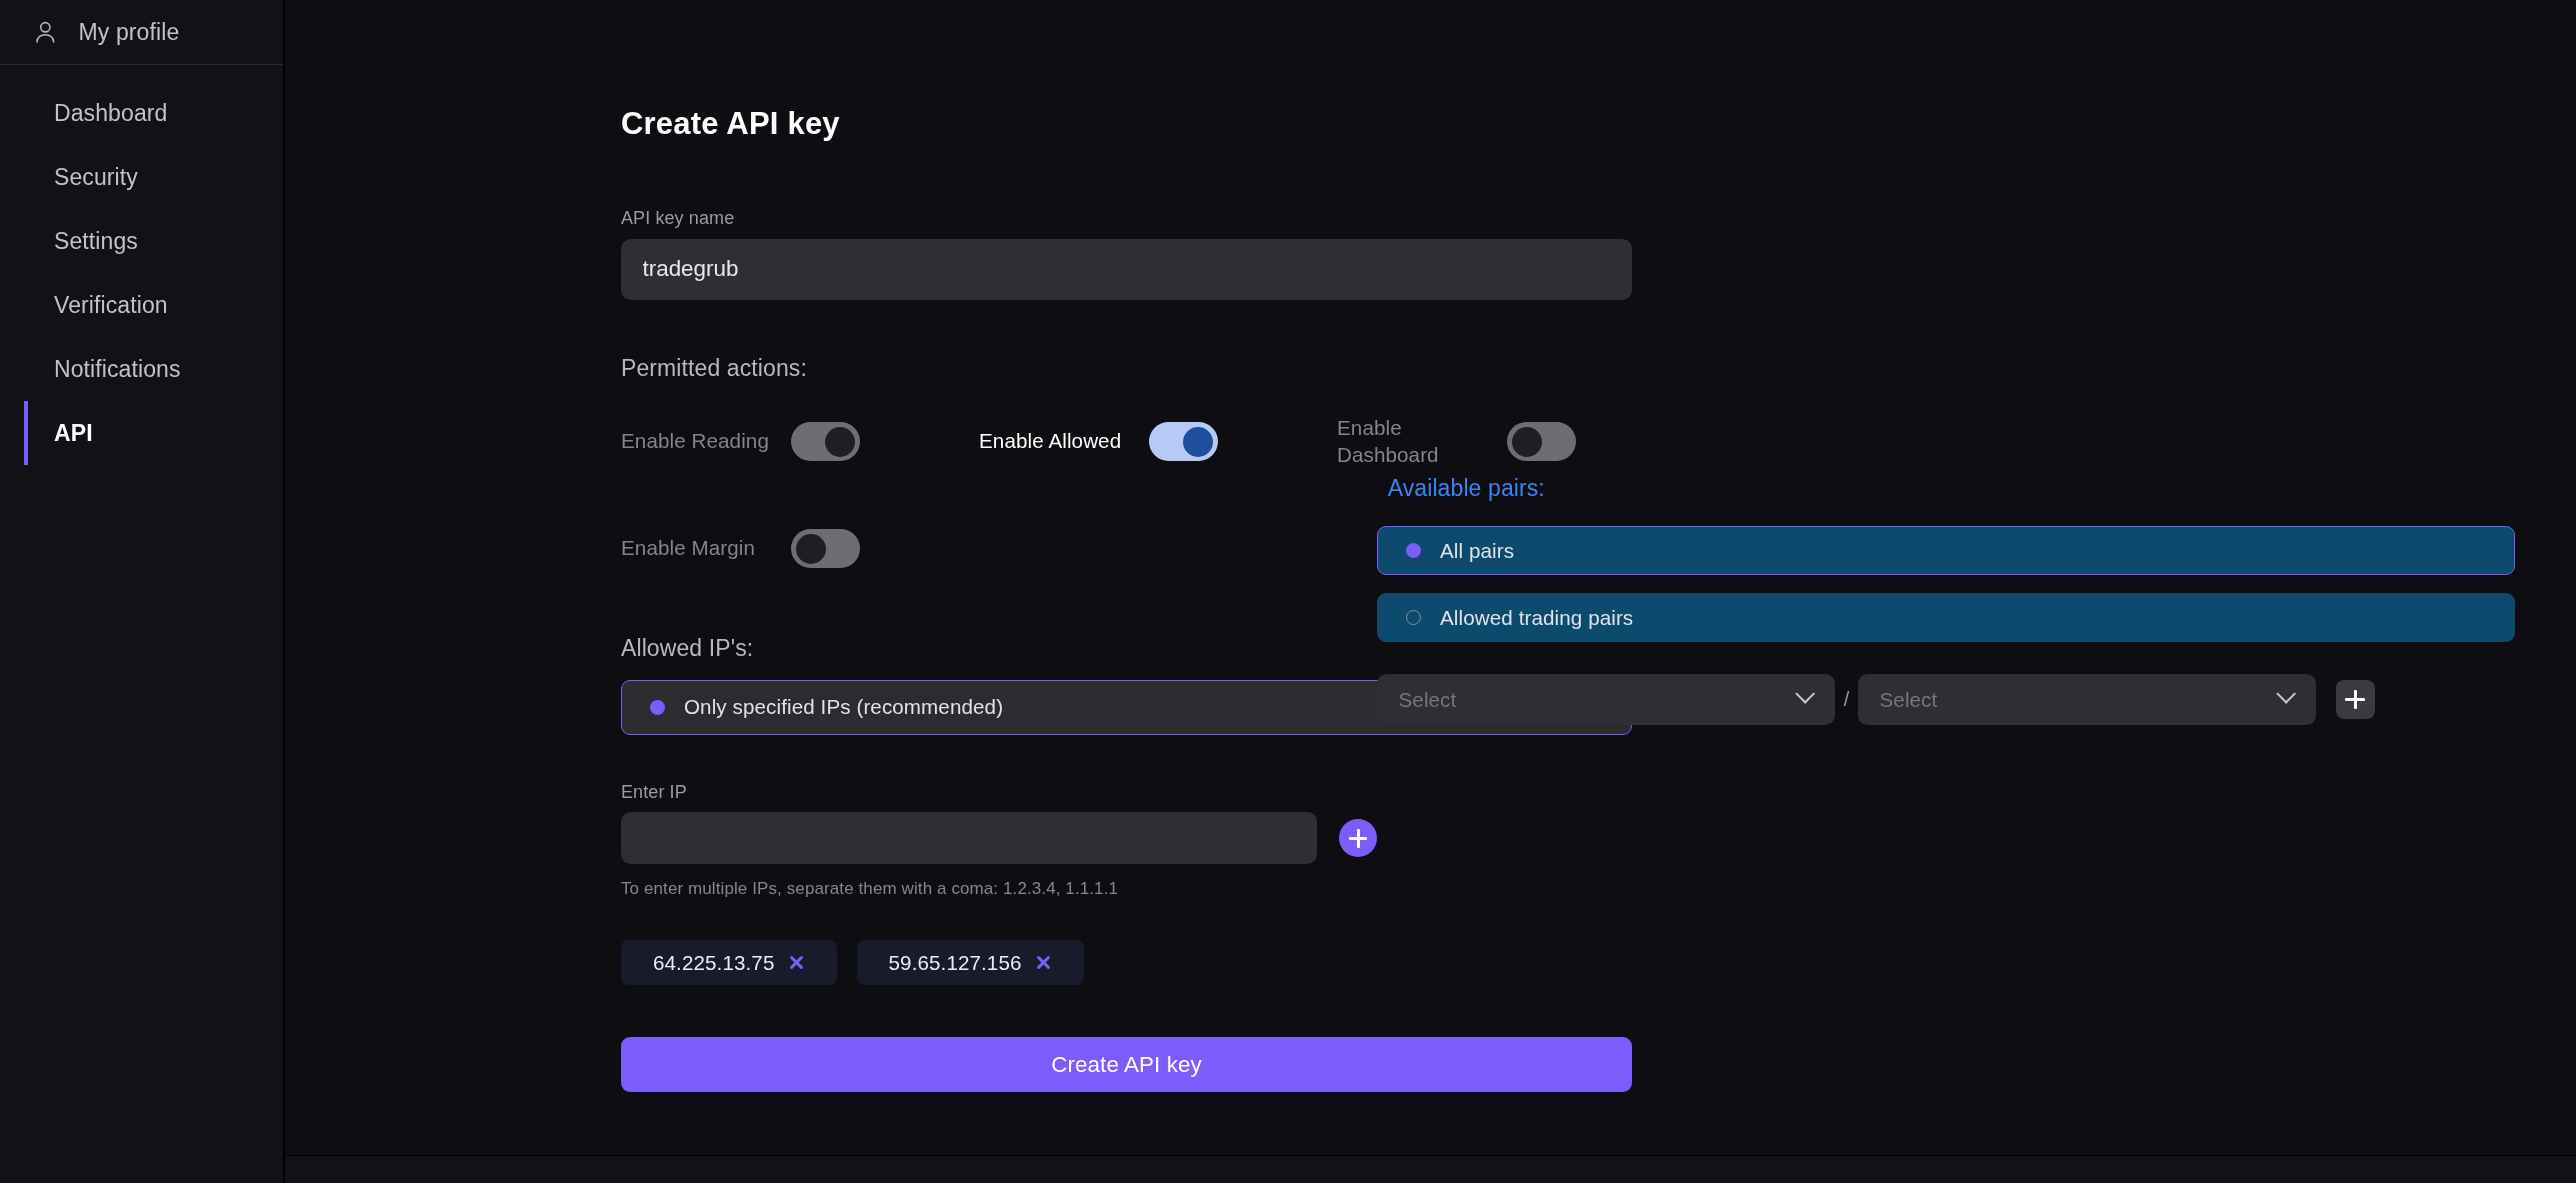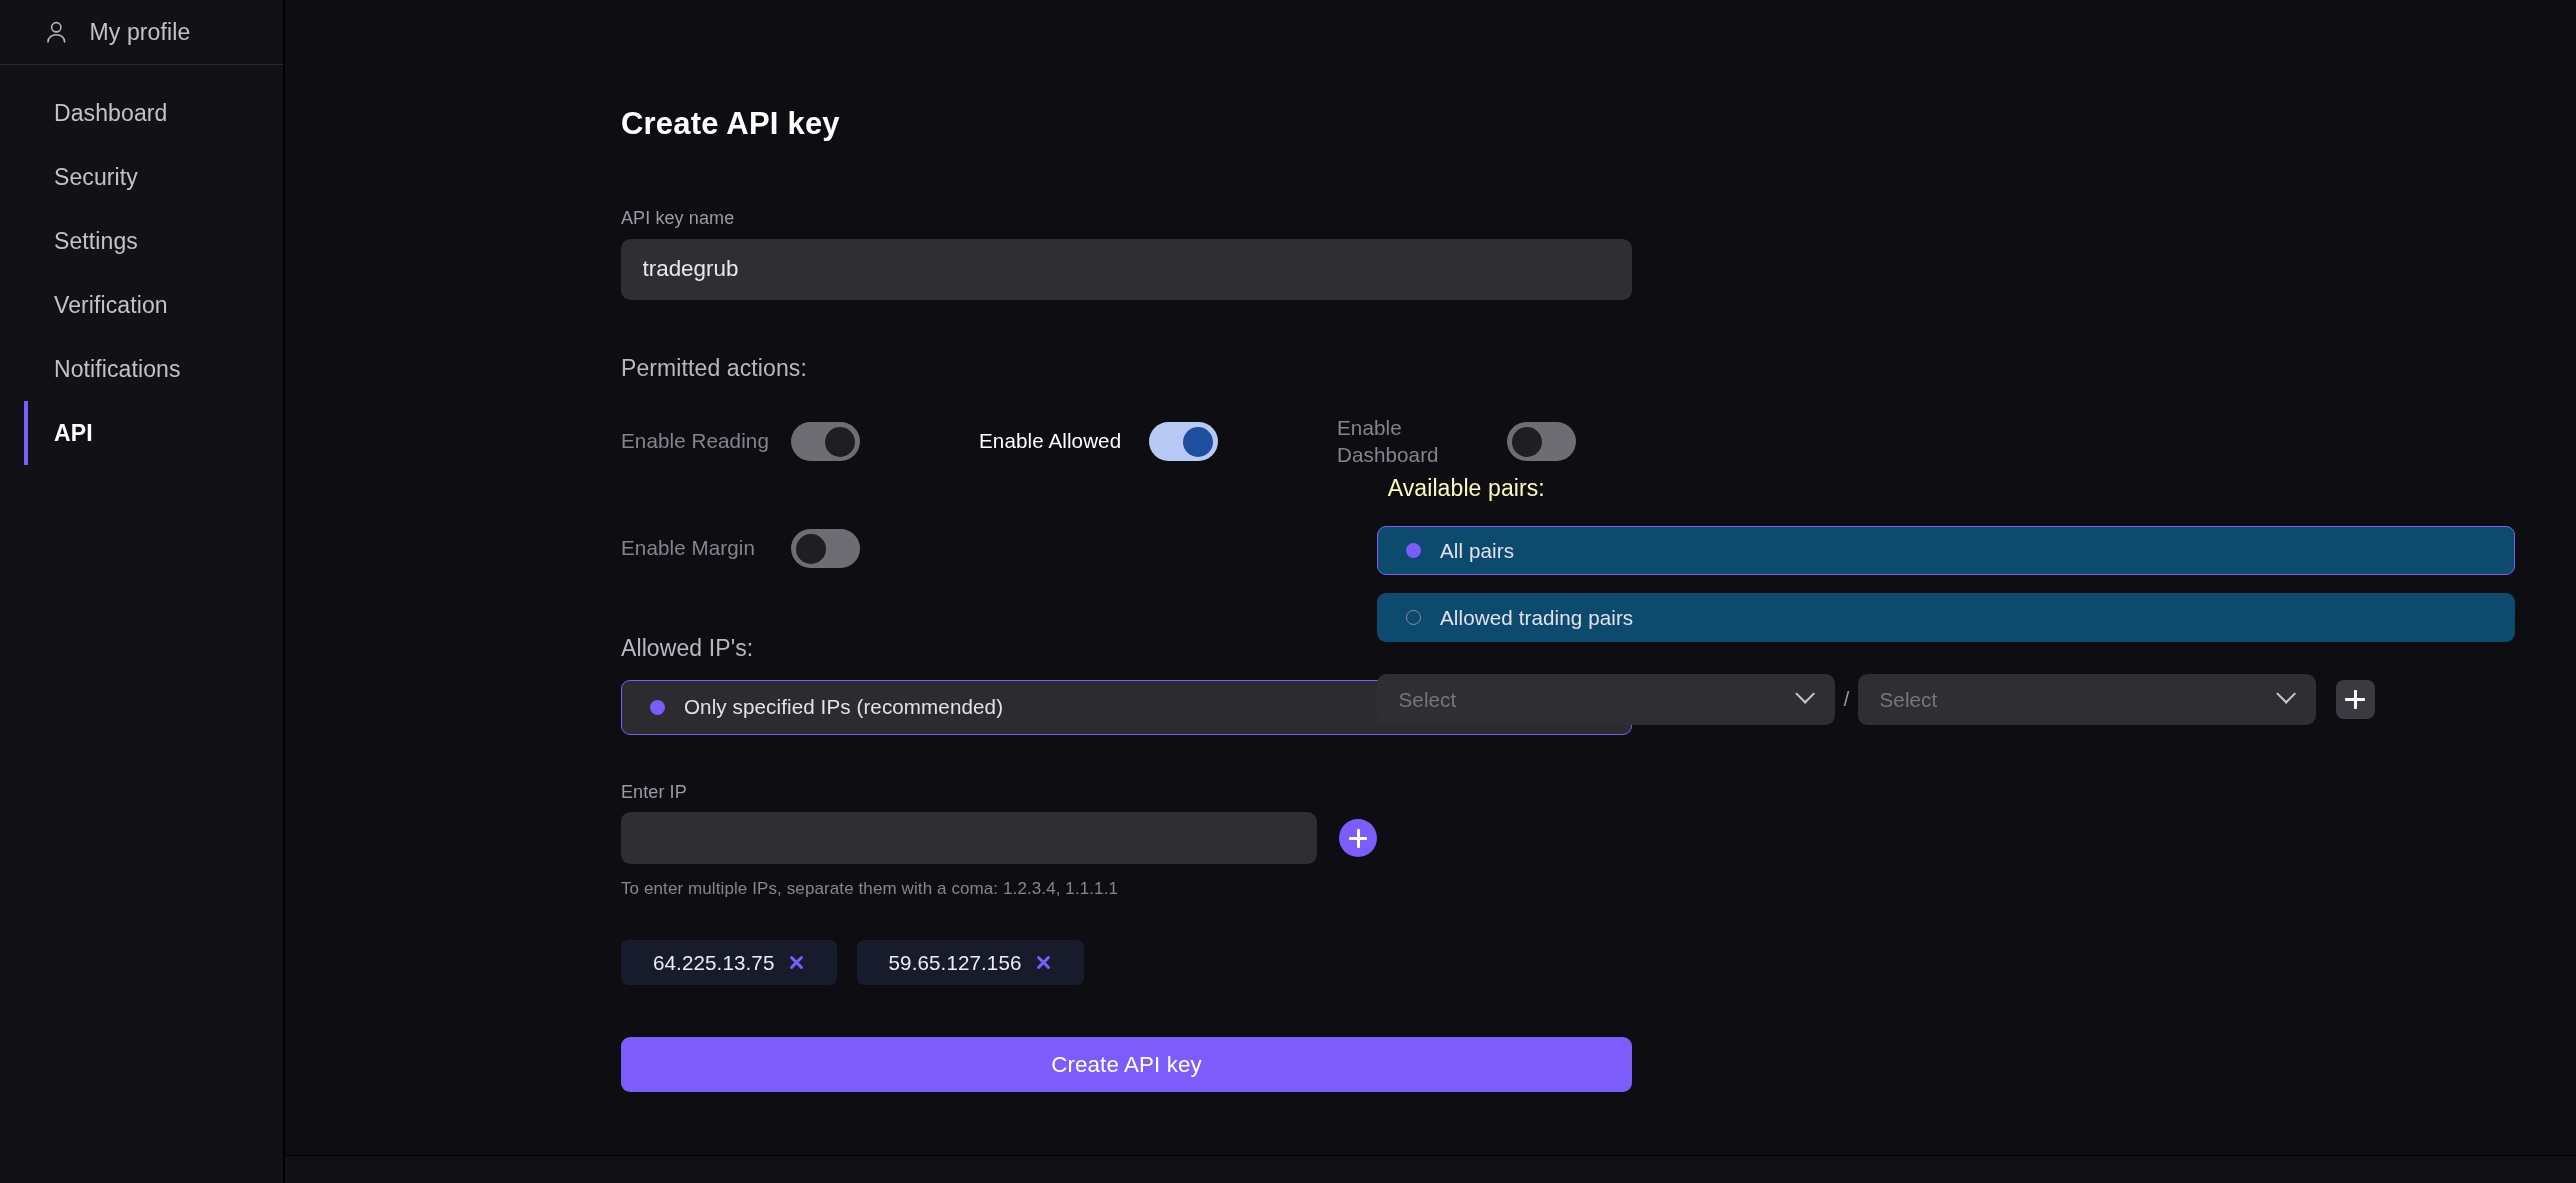--- a/index.html
+++ b/index.html
@@ -27,21 +27,21 @@
     background: #111116;
     border-right: 2.7px solid #000000;
     display: flex;
     flex-direction: column;
   }
 
   .profile-row {
     height: 65px;
     display: flex;
     align-items: center;
-    padding-left: 46px;
+    padding-left: 35px;
     border-bottom: 0.9px solid #2a2a31;
     gap: 23px;
   }
   .profile-icon { width: 20.6px; height: 22.4px; display: block; }
   .profile-label {
     font-size: 23px;
     color: #c2c2ca;
     letter-spacing: 0.1px;
   }
 
@@ -312,21 +312,21 @@
   }
 
   
   .pairs-col {
     flex: 1;
     padding: 45px 61px 0 0;
   }
 
   .pairs-label {
     font-size: 23px;
-    color: #fef9c3;
+    color: #3b82f6;
     letter-spacing: 0.1px;
     padding-left: 10.7px;
   }
 
   .pair-radio {
     margin-top: 24px;
     height: 49px;
     background: #0c4a6e;
     border-radius: 9px;
     border: 0.9px solid transparent;

